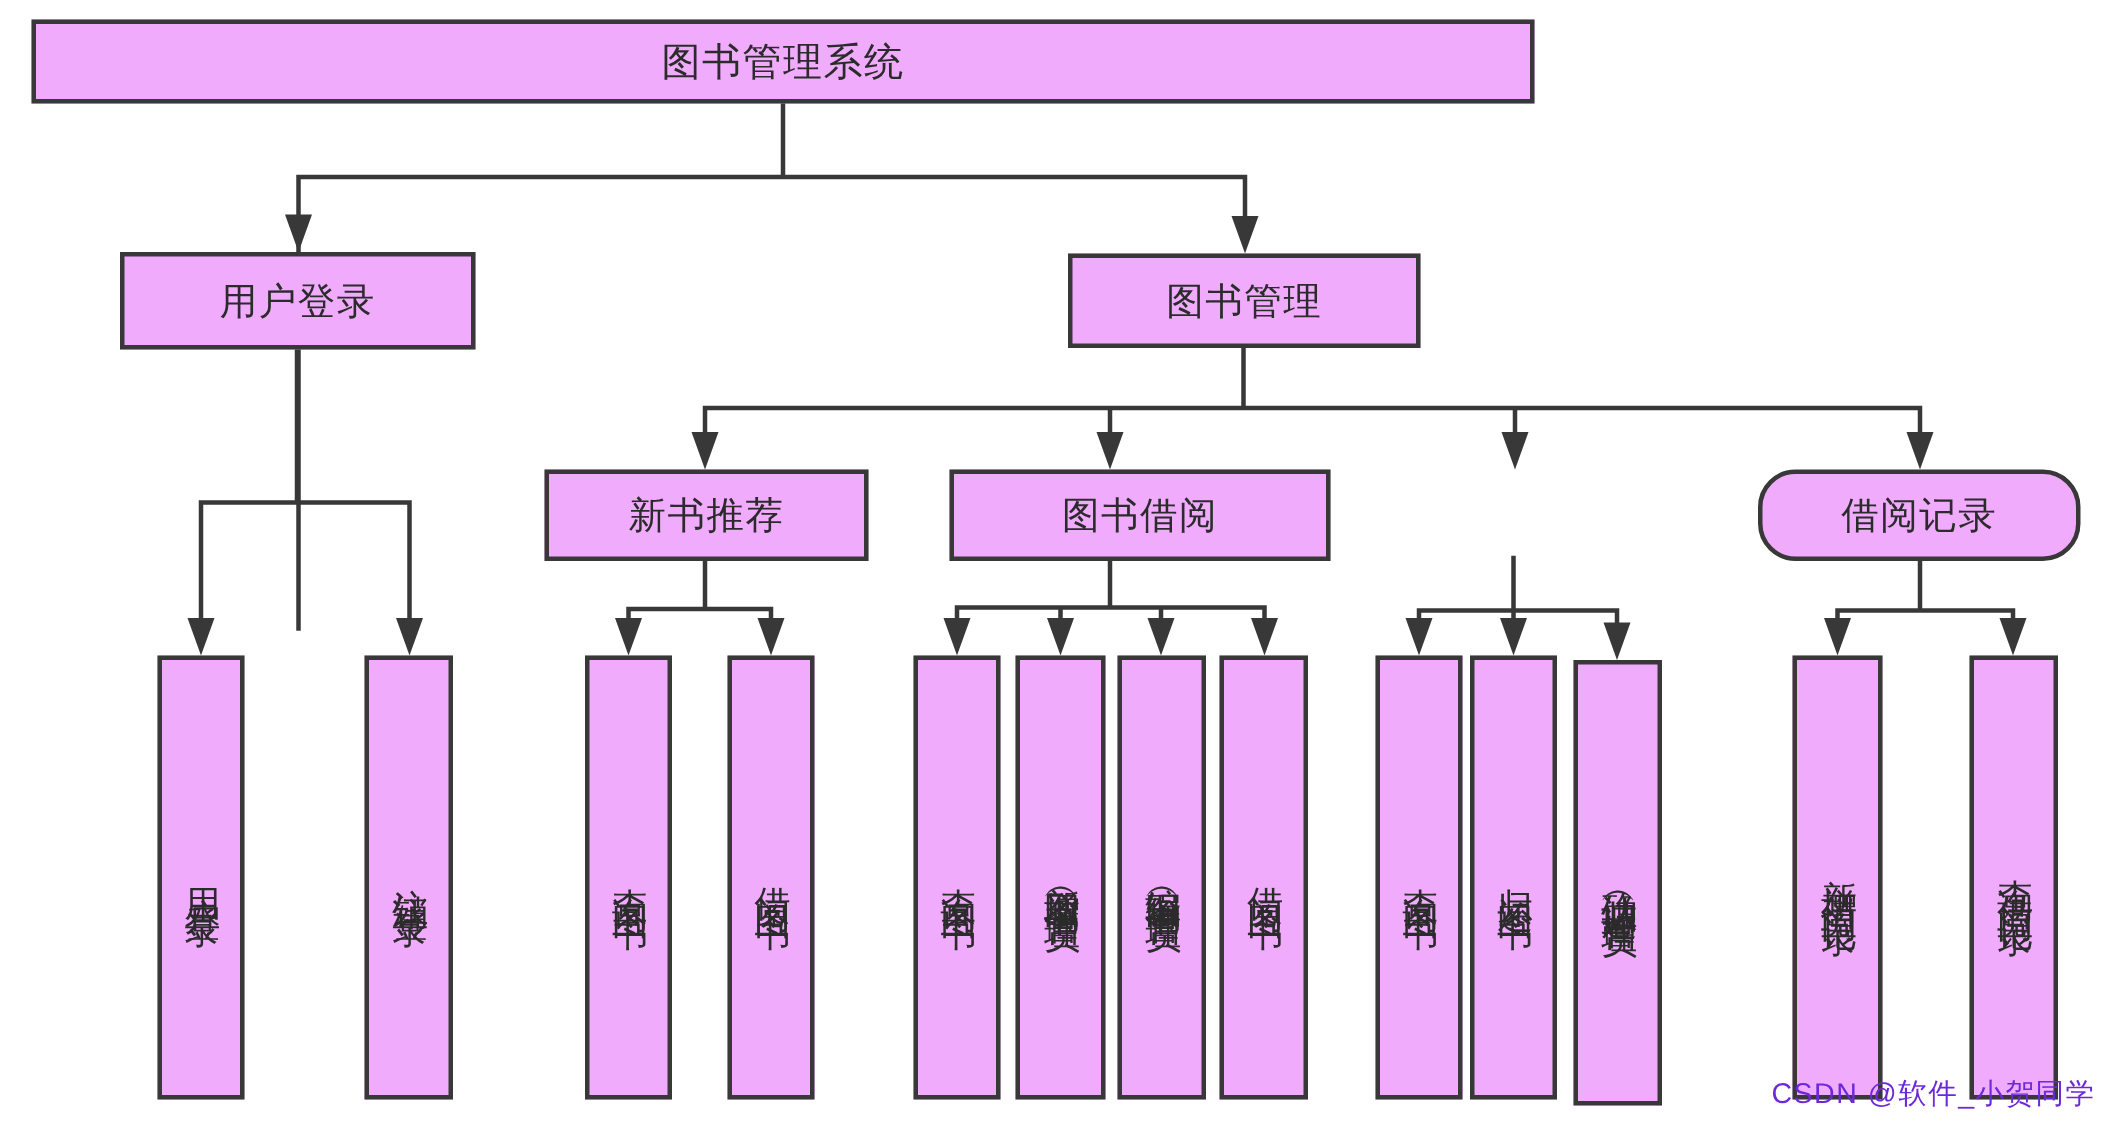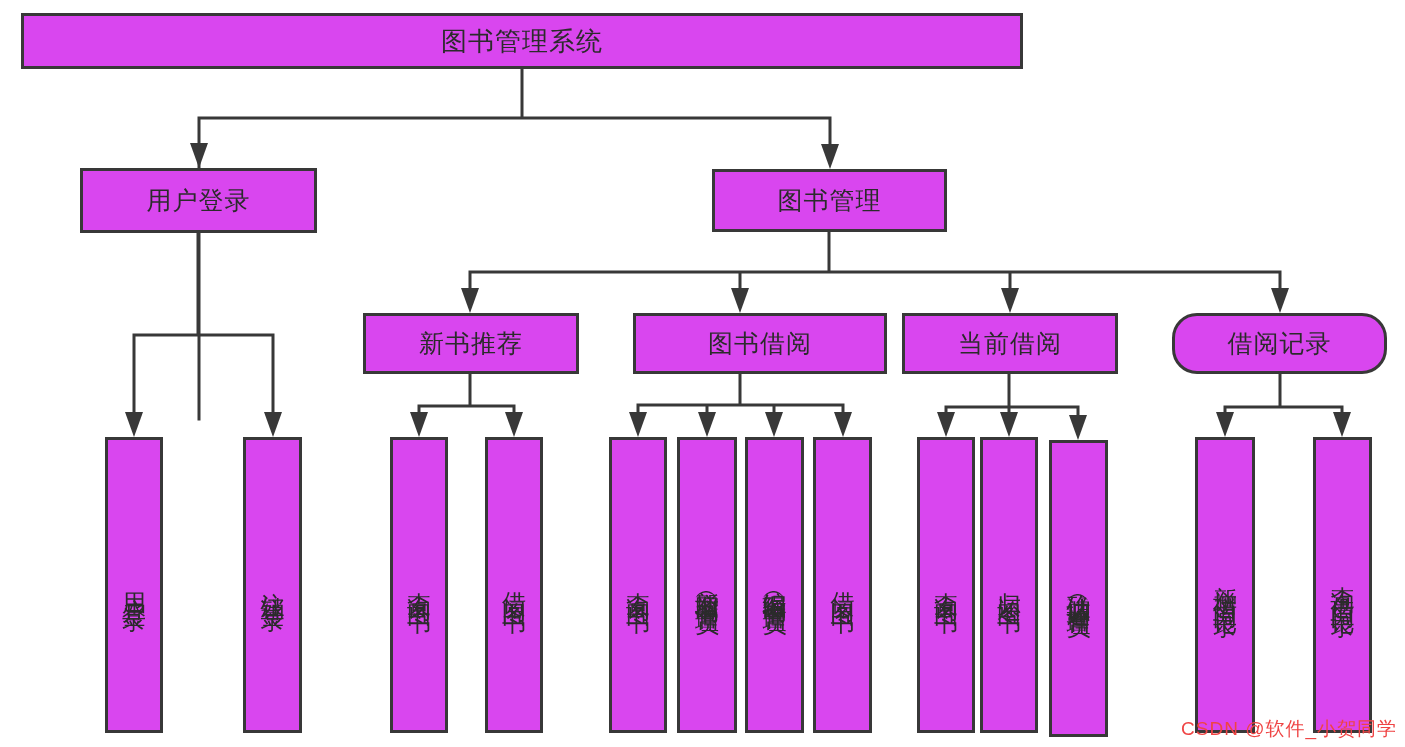--- a/index.html
+++ b/index.html
@@ -18,21 +18,21 @@
   #connectors {
     position: absolute;
     left: 0;
     top: 0;
     z-index: 1;
   }
   .node {
     position: absolute;
     box-sizing: border-box;
     border: 3px solid #383838;
-    background: #d946ef;
+    background: #f0abfc;
     display: flex;
     align-items: center;
     justify-content: center;
     color: #2b2b2b;
     z-index: 2;
   }
   .h-label {
     font-size: 25px;
     letter-spacing: 1px;
     white-space: nowrap;
@@ -48,21 +48,21 @@
     font-size: 24px;
     line-height: 1;
     letter-spacing: 6px;
     white-space: nowrap;
   }
   #watermark {
     position: absolute;
     right: 8px;
     bottom: 5px;
     font-size: 19px;
-    color: #ef4444;
+    color: #6d28d9;
     letter-spacing: 1px;
     z-index: 3;
     white-space: nowrap;
   }
 </style>
 </head>
 <body>
 
 <div id="stage">
 
@@ -137,23 +137,20 @@
   <div class="node" style="left:363px; top:313px; width:216px; height:61px;">
     <span class="h-label">新书推荐</span>
   </div>
 
   <div class="node" style="left:712px; top:169px; width:235px; height:63px;">
     <span class="h-label">图书管理</span>
   </div>
   <div class="node" style="left:633px; top:313px; width:254px; height:61px;">
     <span class="h-label">图书借阅</span>
   </div>
-  <div class="node" style="left:902px; top:313px; width:216px; height:61px;">
-    <span class="h-label">当前借阅</span>
-  </div>
   <div class="node" style="left:1172px; top:313px; width:215px; height:61px;border-radius:25px;">
     <span class="h-label">借阅记录</span>
   </div>
 
   <div class="node" style="left:105px; top:437px; width:58px; height:296px;">
     <span class="v-label">用户登录</span>
   </div>
   <div class="node" style="left:243px; top:437px; width:59px; height:296px;">
     <span class="v-label">注销登录</span>
   </div>

